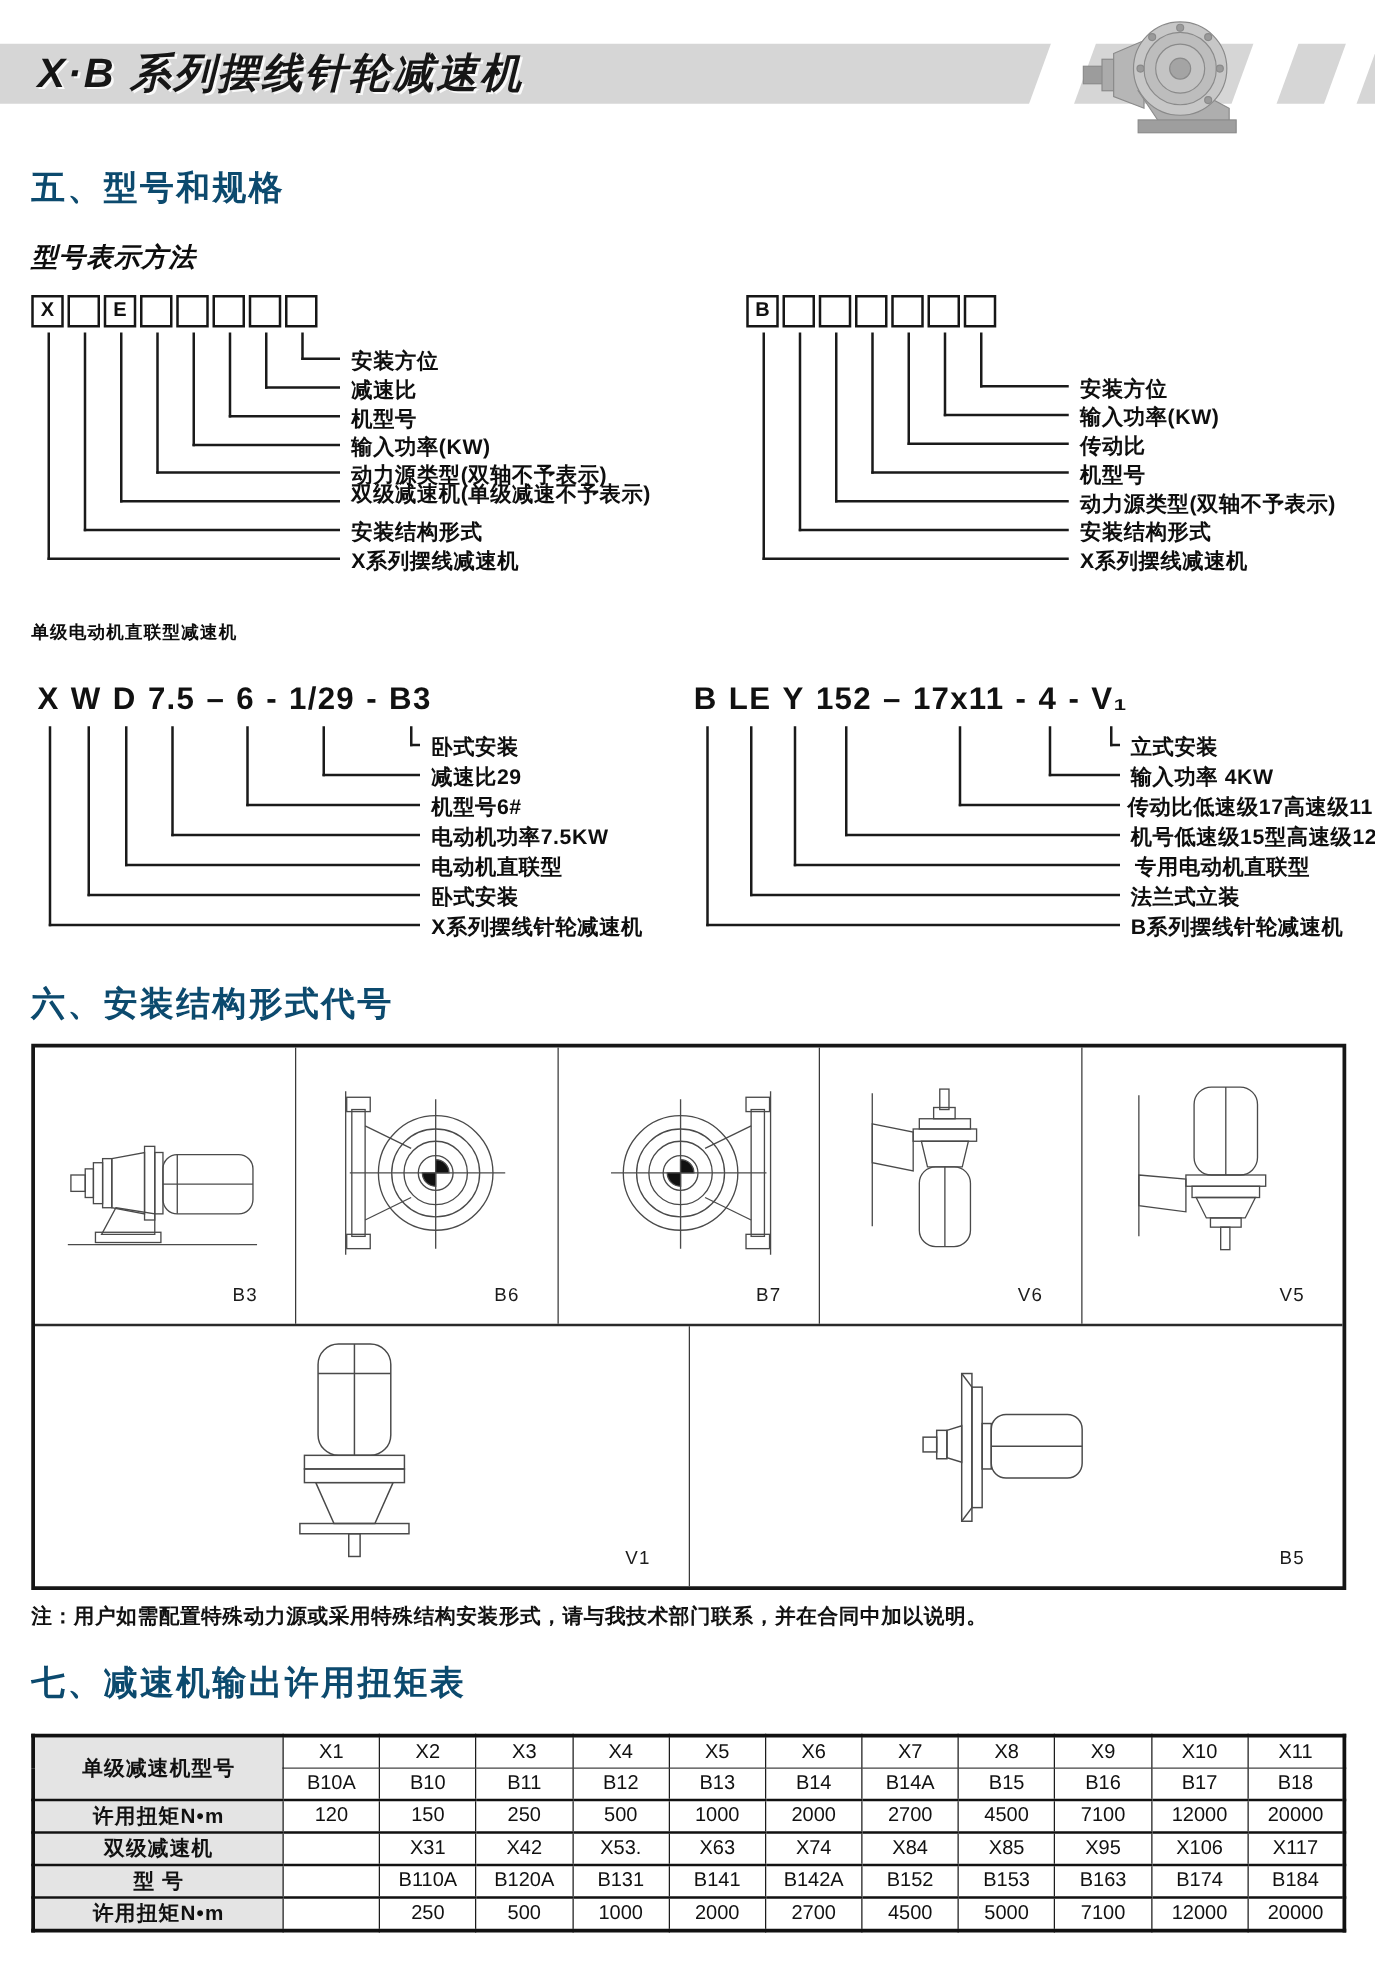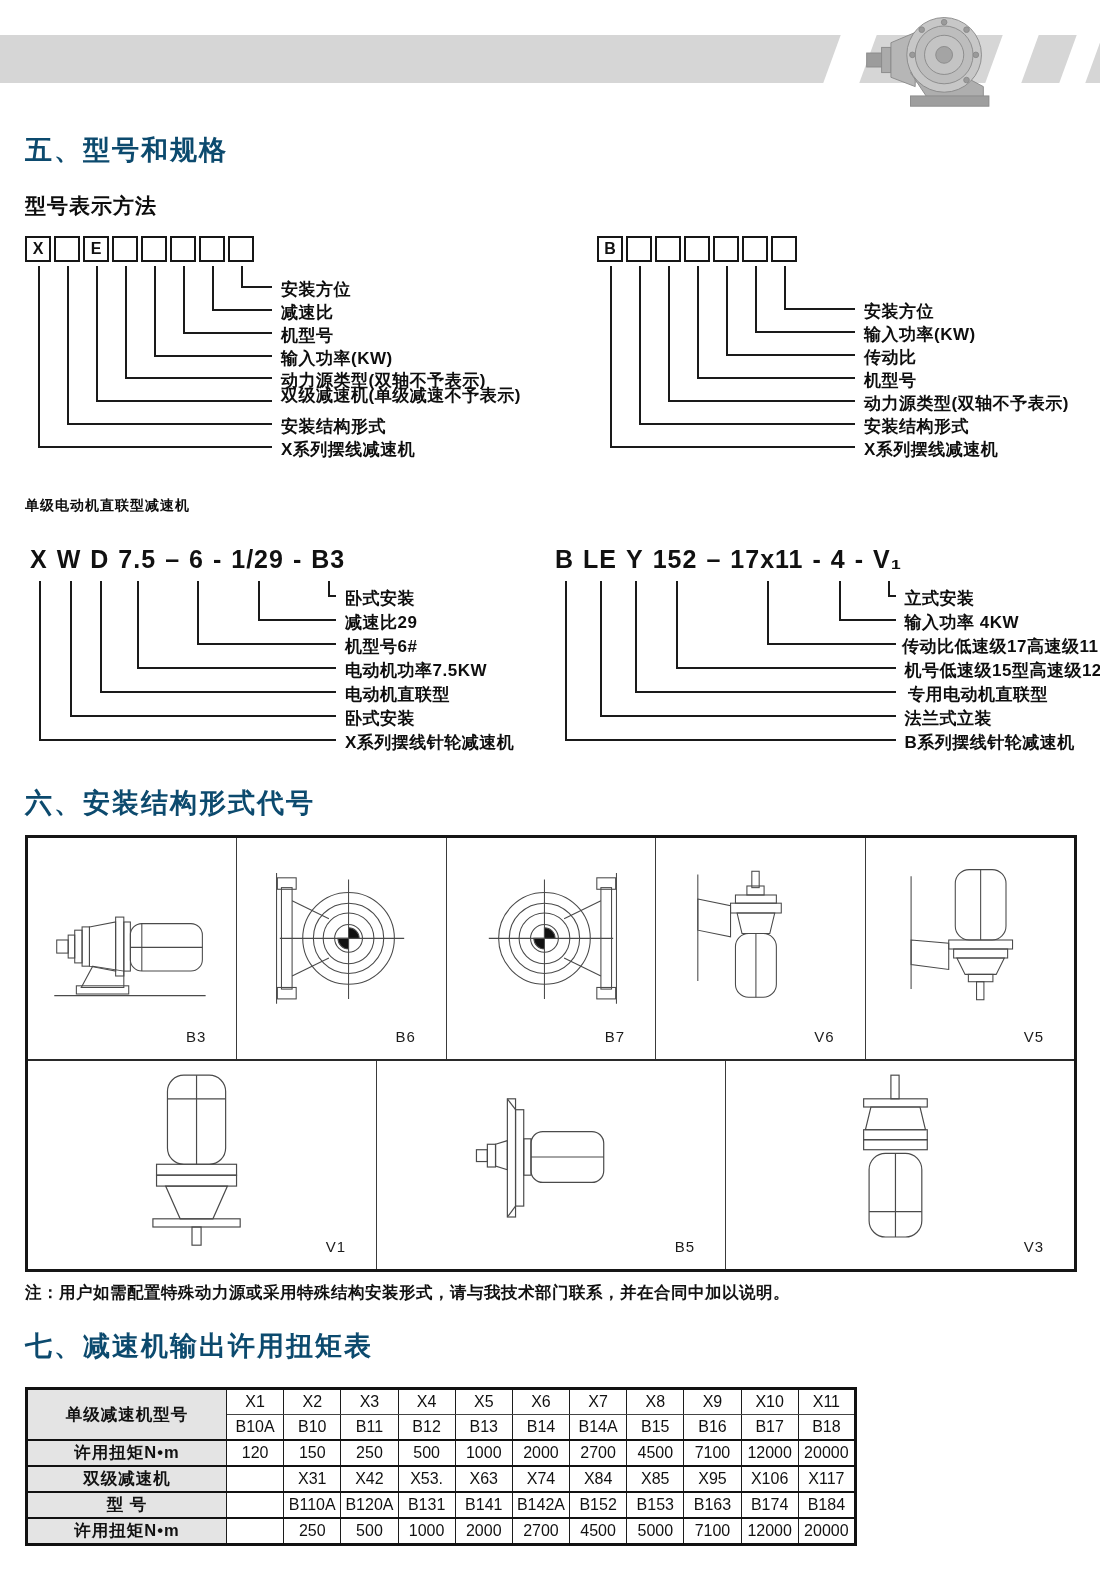--- a/index.html
+++ b/index.html
@@ -36,37 +36,38 @@
   .mg-row{display:flex;width:100%;}
   .mg-row1{height:221px;border-bottom:2px solid #2a2a2a;}
   .mg-row2{flex:1;}
   .mg-cell{position:relative;flex:1;box-sizing:border-box;border-right:1.5px solid #3a3a3a;}
   .mg-cell:last-child{border-right:none;}
   .mg-cell svg{position:absolute;left:50%;top:46%;transform:translate(-50%,-50%);}
   .mg-code{position:absolute;right:30px;bottom:14px;font-size:15px;color:#1c1c1c;letter-spacing:1px;}
   
   .note{position:absolute;left:25px;top:1282px;font-size:16.5px;font-weight:600;letter-spacing:0.5px;white-space:nowrap;}
   
-  .ttable{position:absolute;left:25px;top:1387px;width:832px;border-collapse:collapse;
+  .ttable{position:absolute;left:25px;top:1387px;width:1052px;border-collapse:collapse;
           table-layout:fixed;font-size:16px;}
   .ttable td{border:1.5px solid #1c1c1c;text-align:center;height:24px;padding:0;
              white-space:nowrap;overflow:hidden;background:#fff;}
   .ttable{border:3px solid #111;}
   .ttable td.lbl{background:#e4e4e4;font-weight:bold;font-size:16.5px;letter-spacing:1px;}
   .ttable tr.sep td{border-top:2.5px solid #111;}
   .ttable tr.thinline td{border-bottom:1px solid #444;}
   .drawing{stroke:#4a4a4a;stroke-width:1.3;fill:none;}
 </style>
 </head>
 <body>
 
 <div class="banner">
   <div class="slash" style="left:832px;width:36px;"></div>
   <div class="slash" style="left:994px;width:36px;"></div>
   <div class="slash" style="left:1068px;width:26px;"></div>
+  <span class="banner-title">X·B 系列摆线针轮减速机</span>
 </div>
 
 <svg class="gear-img" viewBox="0 0 150 105">
   <g stroke="#8a8a8a" stroke-width="1">
     <rect x="5" y="45" width="17" height="15" fill="#9c9c9c"></rect>
     <rect x="21" y="39" width="10" height="27" fill="#ababab"></rect>
     <polygon points="31,34 57,23 57,81 31,71" fill="#b6b6b6"></polygon>
     <polygon points="52,66 70,93 130,93 130,81 98,64" fill="#aeaeae"></polygon>
     <rect x="52" y="91" width="84" height="11" fill="#9e9e9e"></rect>
     <circle cx="88" cy="47" r="40" fill="#c7c7c7"></circle>
@@ -76,21 +77,21 @@
     <circle cx="88" cy="12" r="3" fill="#9a9a9a"></circle>
       <circle cx="112" cy="20" r="3" fill="#9a9a9a"></circle>
     <circle cx="122" cy="47" r="3" fill="#9a9a9a"></circle>
       <circle cx="112" cy="74" r="3" fill="#9a9a9a"></circle>
     <circle cx="64" cy="20" r="3" fill="#9a9a9a"></circle>
       <circle cx="54" cy="47" r="3" fill="#9a9a9a"></circle>
   </g>
 </svg>
 
 <div class="h-big" style="left:25px;top:132px;">五、型号和规格</div>
-<div class="h-mid" style="left:25px;top:192px;">型号表示方法</div>
+<div class="h-mid" style="left:25px;top:192px;font-style:italic;">型号表示方法</div>
 
 <div id="diag-x" class="codediag" style="left:25px;top:236px;width:540px;height:240px;">
     <div class="boxrow">
       <div class="cbox">X</div>
       <div class="cbox"></div>
       <div class="cbox">E</div>
       <div class="cbox"></div>
       <div class="cbox"></div>
       <div class="cbox"></div>
       <div class="cbox"></div>
@@ -308,33 +309,20 @@
           <line x1="62" y1="166" x2="71" y2="154"></line>
           <rect x="28" y="92" width="12" height="13"></rect>
           <rect x="40" y="86" width="9" height="25"></rect>
           <polygon points="49,86 62,82 62,114 49,110"></polygon>
           <rect x="80" y="80" width="8" height="40"></rect>
           <rect x="88" y="72" width="80" height="56" rx="13"></rect>
           <line x1="88" y1="100" x2="168" y2="100"></line>
         </svg>
         <span class="mg-code">B5</span>
       </div>
-      <div class="mg-cell">
-        <svg viewBox="0 0 220 200" width="200" height="182" class="drawing">
-          <rect x="100" y="10" width="9" height="26"></rect>
-          <rect x="70" y="36" width="70" height="9"></rect>
-          <polygon points="78,45 132,45 138,70 72,70"></polygon>
-          <rect x="70" y="70" width="70" height="11"></rect>
-          <rect x="70" y="81" width="70" height="11"></rect>
-          <rect x="76" y="96" width="58" height="92" rx="18"></rect>
-          <line x1="105" y1="96" x2="105" y2="188"></line>
-          <line x1="76" y1="160" x2="134" y2="160"></line>
-        </svg>
-        <span class="mg-code">V3</span>
-      </div>
     </div>
   </div>
 <div class="note">注：用户如需配置特殊动力源或采用特殊结构安装形式，请与我技术部门联系，并在合同中加以说明。</div>
 
 <div class="h-big" style="left:25px;top:1328px;">七、减速机输出许用扭矩表</div>
 <table id="torque-table" class="ttable">
     <colgroup id="tt-cols">
       <col style="width: 200px;">
       <col>
       <col>

